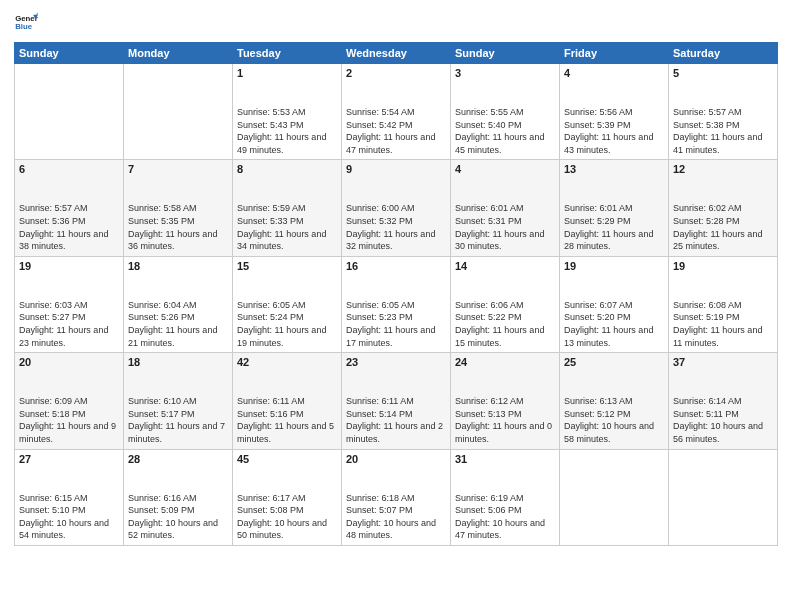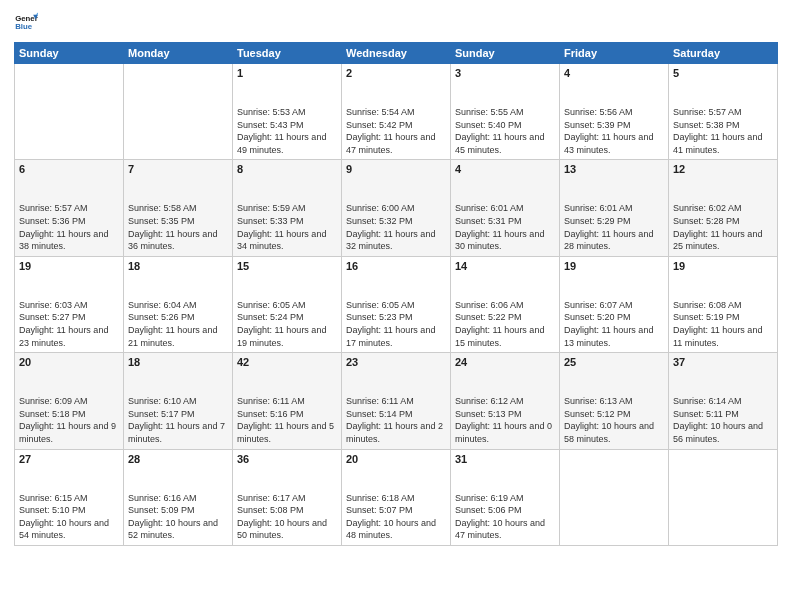--- a/index.html
+++ b/index.html
@@ -234,21 +234,21 @@
         <tr>
           <td>
             <span class="day-num">27</span>
             <div class="cell-info">Sunrise: 6:15 AM<br>Sunset: 5:10 PM<br>Daylight: 10 hours and 54 minutes.</div>
           </td>
           <td>
             <span class="day-num">28</span>
             <div class="cell-info">Sunrise: 6:16 AM<br>Sunset: 5:09 PM<br>Daylight: 10 hours and 52 minutes.</div>
           </td>
           <td>
-            <span class="day-num">36</span>
+            <span class="day-num">45</span>
             <div class="cell-info">Sunrise: 6:17 AM<br>Sunset: 5:08 PM<br>Daylight: 10 hours and 50 minutes.</div>
           </td>
           <td>
             <span class="day-num">20</span>
             <div class="cell-info">Sunrise: 6:18 AM<br>Sunset: 5:07 PM<br>Daylight: 10 hours and 48 minutes.</div>
           </td>
           <td>
             <span class="day-num">31</span>
             <div class="cell-info">Sunrise: 6:19 AM<br>Sunset: 5:06 PM<br>Daylight: 10 hours and 47 minutes.</div>
           </td>

